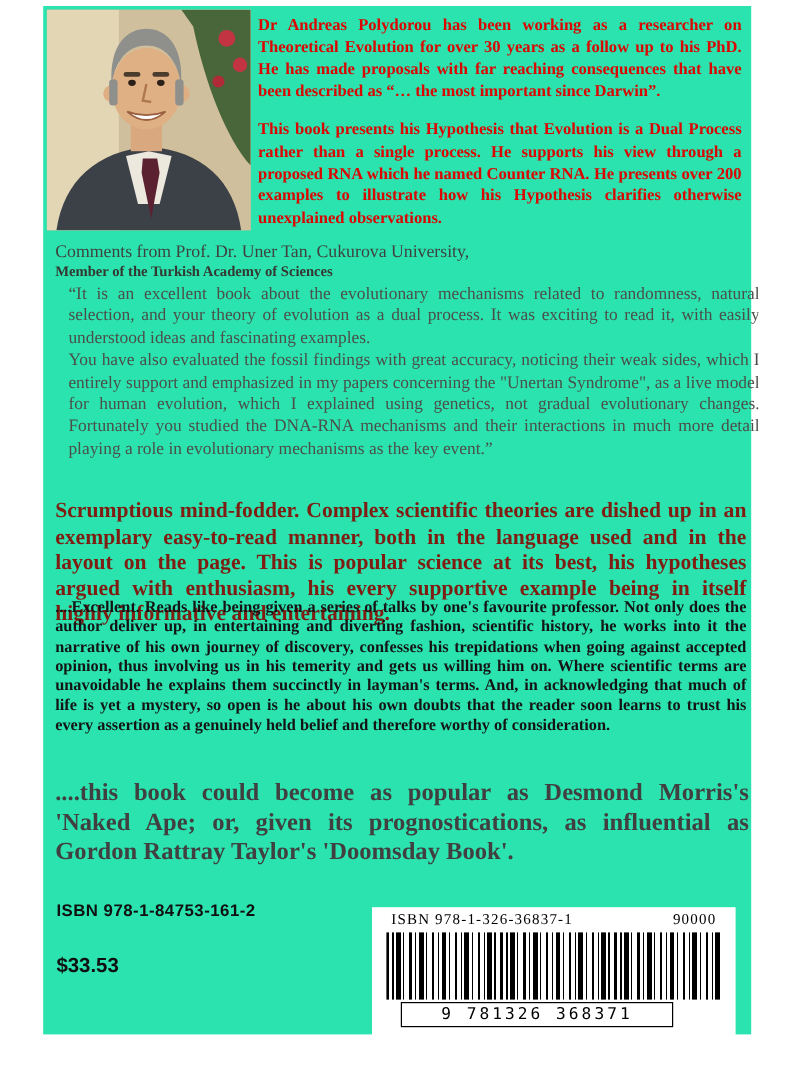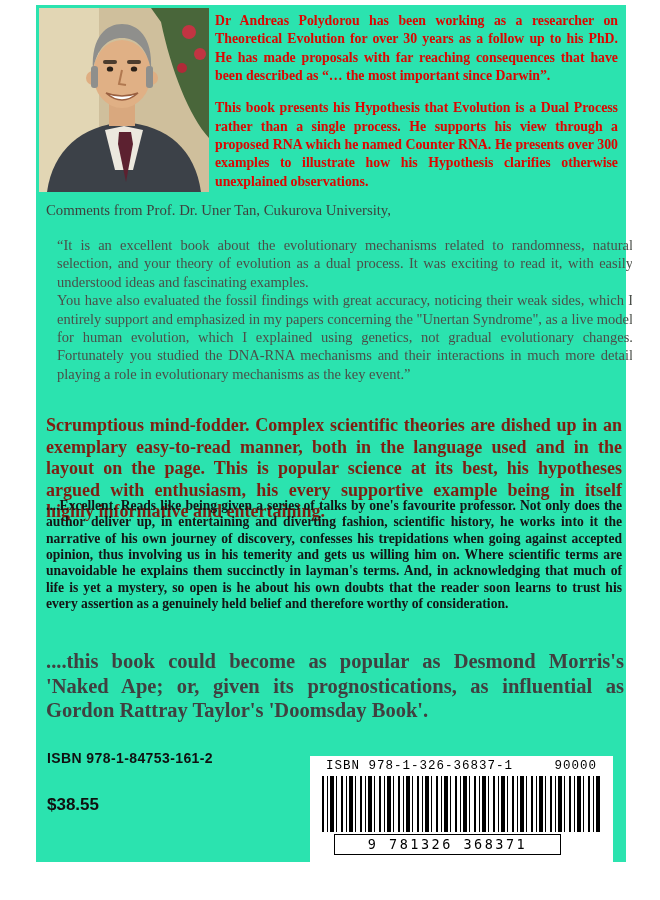--- a/index.html
+++ b/index.html
@@ -57,21 +57,21 @@
     position:absolute; left:11px; top:790px;
     font-family:"Liberation Sans", sans-serif; font-weight:700; font-size:17px; color:#101010;
   }
   .barcode-box {
     position:absolute; left:310px; top:756px; width:303px; height:121px;
     background:#ffffff; z-index:5;
   }
   .barcode-top {
     display:flex; justify-content:space-between; align-items:flex-start;
     padding:3px 16px 0 16px;
-    font-family:Liberation Mono, monospace; font-size:12.5px; color:#000;
+    font-family:Liberation Serif, serif; font-size:12.5px; color:#000;
     letter-spacing:1px;
   }
   .bars {
     height:56px; margin:3px 12px 0 12px;
     background: repeating-linear-gradient(90deg,
       #000 0px, #000 2px, #fff 2px, #fff 5px,
       #000 5px, #000 6px, #fff 6px, #fff 8px,
       #000 8px, #000 12px, #fff 12px, #fff 14px,
       #000 14px, #000 15px, #fff 15px, #fff 19px);
   }
@@ -109,42 +109,43 @@
         <rect x="88" y="52" width="14" height="4" rx="2" fill="#4c3c2e"></rect>
         <ellipse cx="71" cy="61" rx="3.2" ry="2.6" fill="#2a2018"></ellipse>
         <ellipse cx="95" cy="61" rx="3.2" ry="2.6" fill="#2a2018"></ellipse>
         <path d="M83,62 L80,76 L87,77" fill="none" stroke="#b07850" stroke-width="2"></path>
         <path d="M67,85 Q83,99 99,85 Q83,91 67,85 Z" fill="#ffffff" stroke="#9a6040" stroke-width="1.5"></path>
       </svg>
     </div>
 
     <div class="intro">
       <p>Dr Andreas Polydorou has been working as a researcher on Theoretical Evolution for over 30 years as a follow up to his PhD. He has made proposals with far reaching consequences that have been described as “… the most important since Darwin”.</p>
-      <p>This book presents his Hypothesis that Evolution is a Dual Process rather than a single process. He supports his view through a proposed RNA which he named Counter RNA. He presents over 300 examples to illustrate how his Hypothesis clarifies otherwise unexplained observations.</p>
+      <p>This book presents his Hypothesis that Evolution is a Dual Process rather than a single process. He supports his view through a proposed RNA which he named Counter RNA. He presents over 200 examples to illustrate how his Hypothesis clarifies otherwise unexplained observations.</p>
     </div>
 
     <div class="comments-head">
       <div>Comments from Prof. Dr. Uner Tan, Cukurova University,</div>
+      <div class="comments-sub">Member of the Turkish Academy of Sciences</div>
     </div>
 
     <div class="quote">
       <p>“It is an excellent book about the evolutionary mechanisms related to randomness, natural selection, and your theory of evolution as a dual process. It was exciting to read it, with easily understood ideas and fascinating examples.</p>
       <p>You have also evaluated the fossil findings with great accuracy, noticing their weak sides, which I entirely support and emphasized in my papers concerning the "Unertan Syndrome", as a live model for human evolution, which I explained using genetics, not gradual evolutionary changes. Fortunately you studied the DNA-RNA mechanisms and their interactions in much more detail playing a role in evolutionary mechanisms as the key event.”</p>
     </div>
 
 
     <div class="review-p1">Scrumptious mind-fodder. Complex scientific theories are dished up in an exemplary easy-to-read manner, both in the language used and in the layout on the page. This is popular science at its best, his hypotheses argued with enthusiasm, his every supportive example being in itself highly informative and entertaining.</div>
 
     <div class="review-p2">....Excellent. Reads like being given a series of talks by one's favourite professor. Not only does the author deliver up, in entertaining and diverting fashion, scientific history, he works into it the narrative of his own journey of discovery, confesses his trepidations when going against accepted opinion, thus involving us in his temerity and gets us willing him on. Where scientific terms are unavoidable he explains them succinctly in layman's terms. And, in acknowledging that much of life is yet a mystery, so open is he about his own doubts that the reader soon learns to trust his every assertion as a genuinely held belief and therefore worthy of consideration.</div>
 
     <div class="closing">....this book could become as popular as Desmond Morris's 'Naked Ape; or, given its prognostications, as influential as Gordon Rattray Taylor's 'Doomsday Book'.</div>
 
     <div class="isbn-line">ISBN 978-1-84753-161-2</div>
 
-    <div class="price-line">$38.55</div>
+    <div class="price-line">$33.53</div>
   </div>
 
   <div class="barcode-box">
     <div class="barcode-top">
       <span>ISBN 978-1-326-36837-1</span>
       <span>90000</span>
     </div>
     <div class="bars"></div>
     <div class="digits-row">9 781326 368371</div>
   </div>

